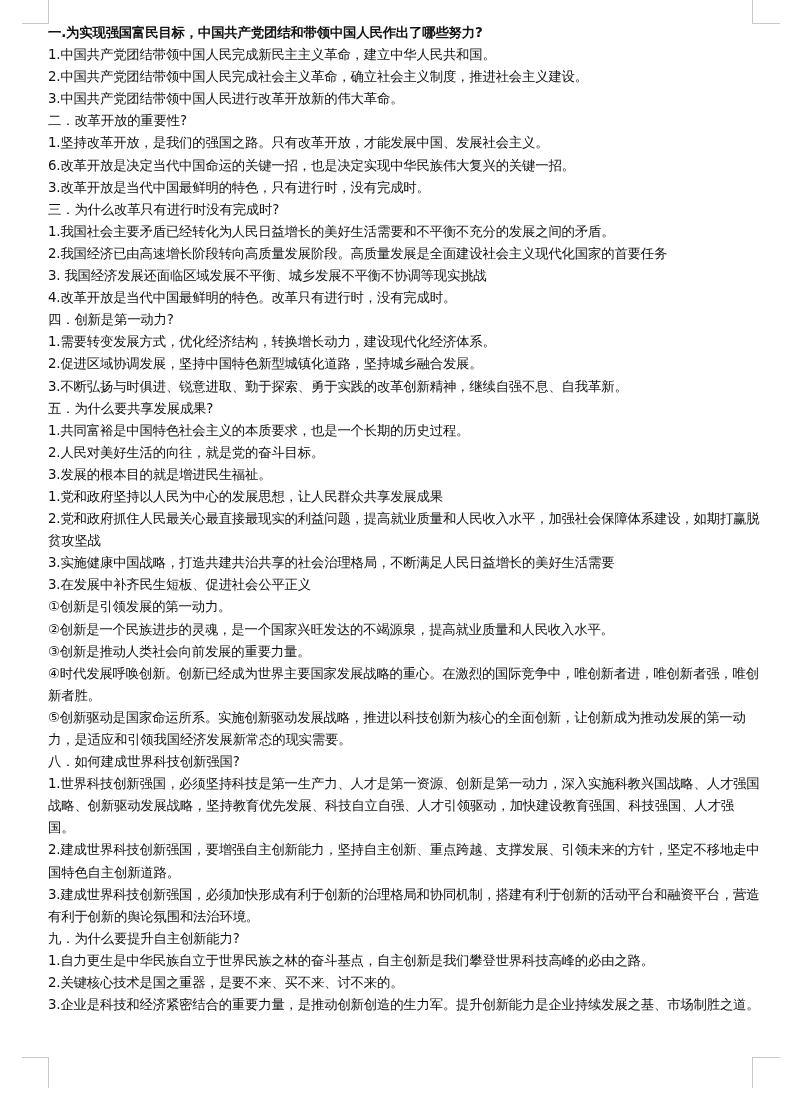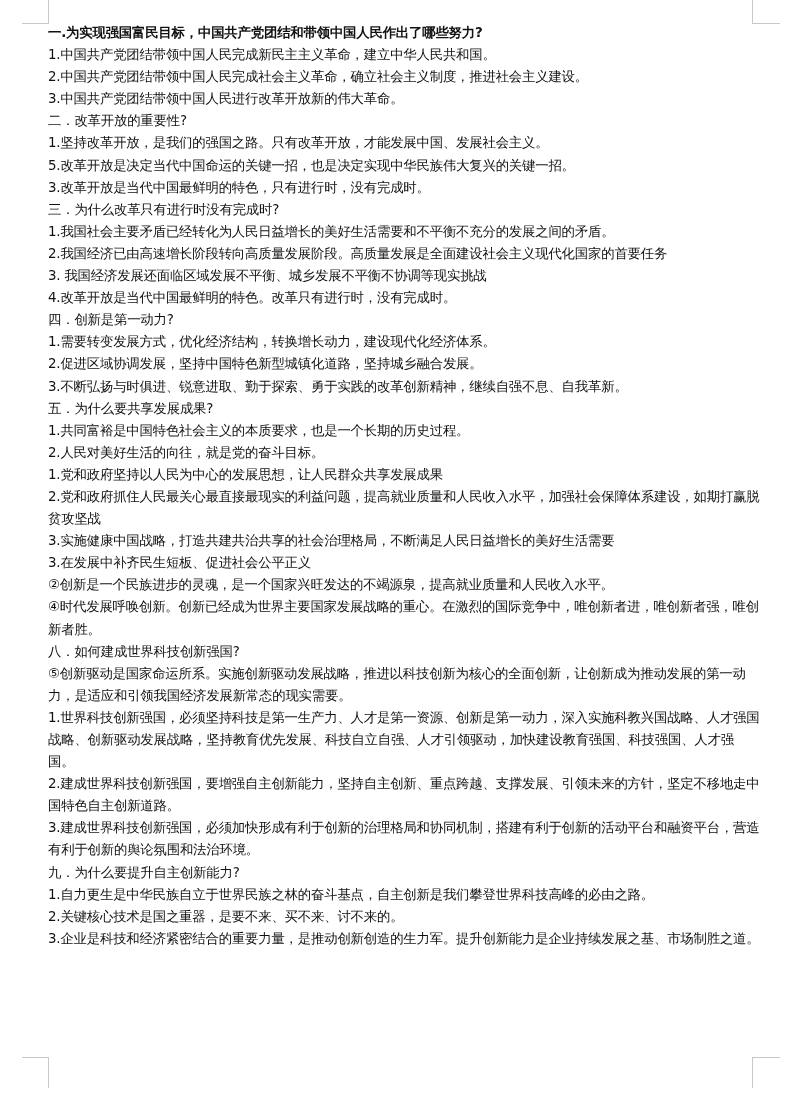--- a/index.html
+++ b/index.html
@@ -26,48 +26,51 @@
 
 <div class="page">
 
   <p class="line heading">一.为实现强国富民目标，中国共产党团结和带领中国人民作出了哪些努力?</p>
   <p class="line">1.中国共产党团结带领中国人民完成新民主主义革命，建立中华人民共和国。</p>
   <p class="line">2.中国共产党团结带领中国人民完成社会主义革命，确立社会主义制度，推进社会主义建设。</p>
   <p class="line">3.中国共产党团结带领中国人民进行改革开放新的伟大革命。</p>
 
   <p class="line heading light">二．改革开放的重要性?</p>
   <p class="line">1.坚持改革开放，是我们的强国之路。只有改革开放，才能发展中国、发展社会主义。</p>
-  <p class="line">5.改革开放是决定当代中国命运的关键一招，也是决定实现中华民族伟大复兴的关键一招。</p>
+  <p class="line">6.改革开放是决定当代中国命运的关键一招，也是决定实现中华民族伟大复兴的关键一招。</p>
   <p class="line">3.改革开放是当代中国最鲜明的特色，只有进行时，没有完成时。</p>
 
   <p class="line heading light">三．为什么改革只有进行时没有完成时?</p>
   <p class="line">1.我国社会主要矛盾已经转化为人民日益增长的美好生活需要和不平衡不充分的发展之间的矛盾。</p>
   <p class="line">2.我国经济已由高速增长阶段转向高质量发展阶段。高质量发展是全面建设社会主义现代化国家的首要任务</p>
   <p class="line">3. 我国经济发展还面临区域发展不平衡、城乡发展不平衡不协调等现实挑战</p>
   <p class="line">4.改革开放是当代中国最鲜明的特色。改革只有进行时，没有完成时。</p>
 
   <p class="line heading light">四．创新是第一动力?</p>
   <p class="line">1.需要转变发展方式，优化经济结构，转换增长动力，建设现代化经济体系。</p>
   <p class="line">2.促进区域协调发展，坚持中国特色新型城镇化道路，坚持城乡融合发展。</p>
   <p class="line">3.不断弘扬与时俱进、锐意进取、勤于探索、勇于实践的改革创新精神，继续自强不息、自我革新。</p>
 
   <p class="line heading light">五．为什么要共享发展成果?</p>
   <p class="line">1.共同富裕是中国特色社会主义的本质要求，也是一个长期的历史过程。</p>
   <p class="line">2.人民对美好生活的向往，就是党的奋斗目标。</p>
+  <p class="line">3.发展的根本目的就是增进民生福祉。</p>
 
   <p class="line">1.党和政府坚持以人民为中心的发展思想，让人民群众共享发展成果</p>
   <p class="line">2.党和政府抓住人民最关心最直接最现实的利益问题，提高就业质量和人民收入水平，加强社会保障体系建设，如期打赢脱贫攻坚战</p>
   <p class="line">3.实施健康中国战略，打造共建共治共享的社会治理格局，不断满足人民日益增长的美好生活需要</p>
   <p class="line">3.在发展中补齐民生短板、促进社会公平正义</p>
 
+  <p class="line">①创新是引领发展的第一动力。</p>
   <p class="line">②创新是一个民族进步的灵魂，是一个国家兴旺发达的不竭源泉，提高就业质量和人民收入水平。</p>
+  <p class="line">③创新是推动人类社会向前发展的重要力量。</p>
   <p class="line">④时代发展呼唤创新。创新已经成为世界主要国家发展战略的重心。在激烈的国际竞争中，唯创新者进，唯创新者强，唯创新者胜。</p>
+  <p class="line">⑤创新驱动是国家命运所系。实施创新驱动发展战略，推进以科技创新为核心的全面创新，让创新成为推动发展的第一动力，是适应和引领我国经济发展新常态的现实需要。</p>
+
   <p class="line heading light">八．如何建成世界科技创新强国?</p>
-
-  <p class="line">⑤创新驱动是国家命运所系。实施创新驱动发展战略，推进以科技创新为核心的全面创新，让创新成为推动发展的第一动力，是适应和引领我国经济发展新常态的现实需要。</p>
   <p class="line">1.世界科技创新强国，必须坚持科技是第一生产力、人才是第一资源、创新是第一动力，深入实施科教兴国战略、人才强国战略、创新驱动发展战略，坚持教育优先发展、科技自立自强、人才引领驱动，加快建设教育强国、科技强国、人才强国。</p>
   <p class="line">2.建成世界科技创新强国，要增强自主创新能力，坚持自主创新、重点跨越、支撑发展、引领未来的方针，坚定不移地走中国特色自主创新道路。</p>
   <p class="line">3.建成世界科技创新强国，必须加快形成有利于创新的治理格局和协同机制，搭建有利于创新的活动平台和融资平台，营造有利于创新的舆论氛围和法治环境。</p>
 
   <p class="line heading light">九．为什么要提升自主创新能力?</p>
   <p class="line">1.自力更生是中华民族自立于世界民族之林的奋斗基点，自主创新是我们攀登世界科技高峰的必由之路。</p>
   <p class="line">2.关键核心技术是国之重器，是要不来、买不来、讨不来的。</p>
   <p class="line">3.企业是科技和经济紧密结合的重要力量，是推动创新创造的生力军。提升创新能力是企业持续发展之基、市场制胜之道。</p>
 
 </div>

